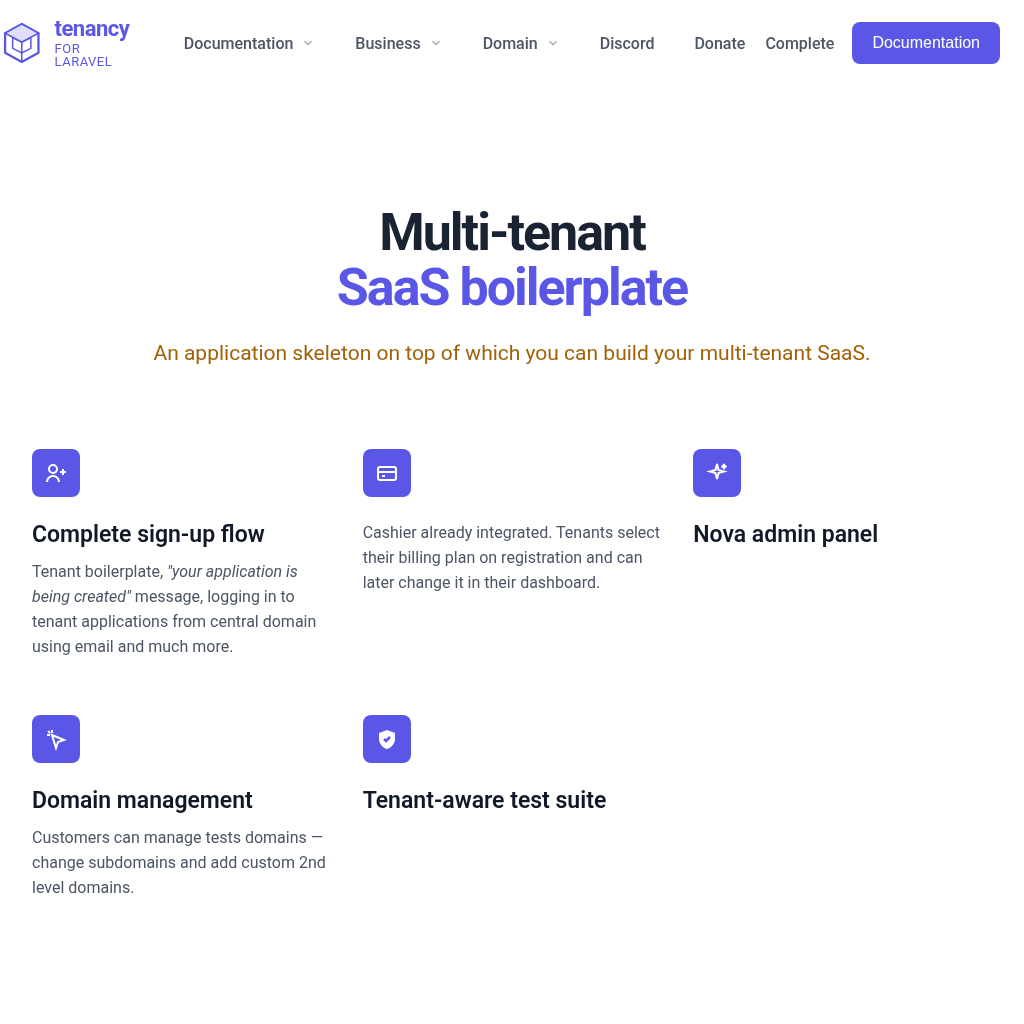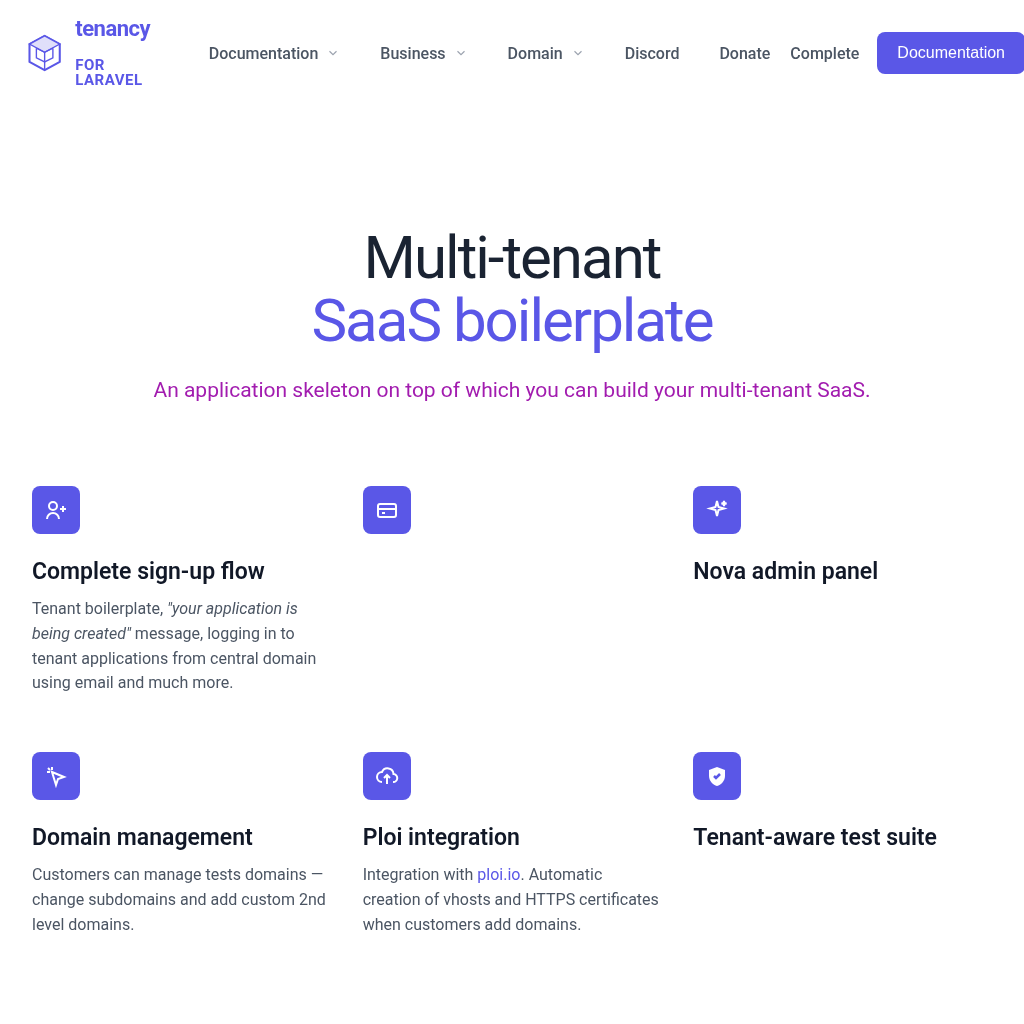--- a/index.html
+++ b/index.html
@@ -7,20 +7,21 @@
   font-family: -apple-system, BlinkMacSystemFont, "Segoe UI", Roboto, "Helvetica Neue", Arial, sans-serif;
   background: #fff;
   color: #1f2937;
   width: 1024px;
 }
 .header {
   display: flex;
   align-items: center;
   padding: 18px 24px;
   gap: 20px;
+  justify-content: flex-end;
 }
 .logo {
   display: flex;
   align-items: center;
   gap: 10px;
 }
 .logo-cube {
   width: 50px;
   height: 50px;
 }
@@ -30,24 +31,24 @@
   line-height: 1;
 }
 .logo-title {
   color: #5a57e7;
   font-weight: 700;
   font-size: 22px;
   letter-spacing: -0.5px;
 }
 .logo-sub {
   color: #5a57e7;
-  font-size: 15px;
-  font-weight: 700;
+  font-size: 13px;
+  font-weight: 400;
   letter-spacing: 0.5px;
-  margin-top: 18px;
+  margin-top: 2px;
 }
 .nav {
   display: flex;
   align-items: center;
   gap: 40px;
   margin-left: 30px;
   flex: 1;
 }
 .nav-item {
   display: flex;
@@ -84,30 +85,30 @@
   font-size: 16px;
   font-weight: 500;
   cursor: pointer;
   border: none;
 }
 .hero {
   text-align: center;
   padding: 120px 40px 40px;
 }
 .hero h1 {
-  font-size: 60px;
-  font-weight: 400;
+  font-size: 52px;
+  font-weight: 700;
   letter-spacing: -2px;
   line-height: 1.05;
 }
 .hero-line1 { color: #1a2332; }
 .hero-line2 { color: #5a57e7; text-align: center; }
 .hero-sub {
   font-size: 21px;
-  color: #a21caf;
+  color: #a16207;
   margin-top: 26px;
   font-weight: 400;
 }
 .features {
   display: grid;
   grid-template-columns: repeat(3, 1fr);
   gap: 56px 32px;
   padding: 44px 32px 40px;
 }
 .feature {}
@@ -222,20 +223,21 @@
   </div>
 
   <div class="feature">
     <div class="icon-box">
       <svg viewBox="0 0 24 24">
           <rect x="3" y="6" width="18" height="13" rx="2"></rect>
           <line x1="3" y1="11" x2="21" y2="11"></line>
           <line x1="7" y1="15" x2="10" y2="15"></line>
         </svg>
     </div>
+    <p>Cashier already integrated. Tenants select their billing plan on registration and can later change it in their dashboard.</p>
   </div>
 
   <div class="feature">
     <div class="icon-box">
       <svg viewBox="0 0 24 24">
           <path d="M12 3 L13.5 9 L19 10.5 L13.5 12 L12 18 L10.5 12 L5 10.5 L10.5 9 Z"></path>
           <path d="M19 3 L19.5 5 L21.5 5.5 L19.5 6 L19 8 L18.5 6 L16.5 5.5 L18.5 5 Z"></path>
         </svg>
     </div>
     <h3>Nova admin panel</h3>
@@ -247,31 +249,20 @@
           <path d="M8 8 L20 13 L14 15 L12 21 Z"></path>
           <line x1="3" y1="8" x2="6" y2="8"></line>
           <line x1="8" y1="3" x2="8" y2="6"></line>
           <line x1="4" y1="4" x2="6" y2="6"></line>
         </svg>
     </div>
     <h3>Domain management</h3>
     <p>Customers can manage tests domains — change subdomains and add custom 2nd level domains.</p>
   </div>
 
-  <div class="feature">
-    <div class="icon-box">
-      <svg viewBox="0 0 24 24">
-          <path d="M7 18a5 5 0 0 1 0-10 6 6 0 0 1 11.5 2A4 4 0 0 1 18 18"></path>
-          <polyline points="9 14 12 11 15 14"></polyline>
-          <line x1="12" y1="11" x2="12" y2="20"></line>
-        </svg>
-    </div>
-    <h3>Ploi integration</h3>
-    <p><span>Integration with </span><a>ploi.io</a><span>. Automatic creation of vhosts and HTTPS certificates when customers add domains.</span></p>
-  </div>
 
   <div class="feature">
     <div class="icon-box">
       <svg viewBox="0 0 24 24">
           <path d="M12 3 L20 6 V12 C20 17 16 21 12 22 C8 21 4 17 4 12 V6 Z" fill="#fff" stroke="none"></path>
           <polyline points="9 12 11 14 15 10" stroke="#5a57e7" stroke-width="2.5" fill="none"></polyline>
         </svg>
     </div>
     <h3>Tenant-aware test suite</h3>
   </div>

